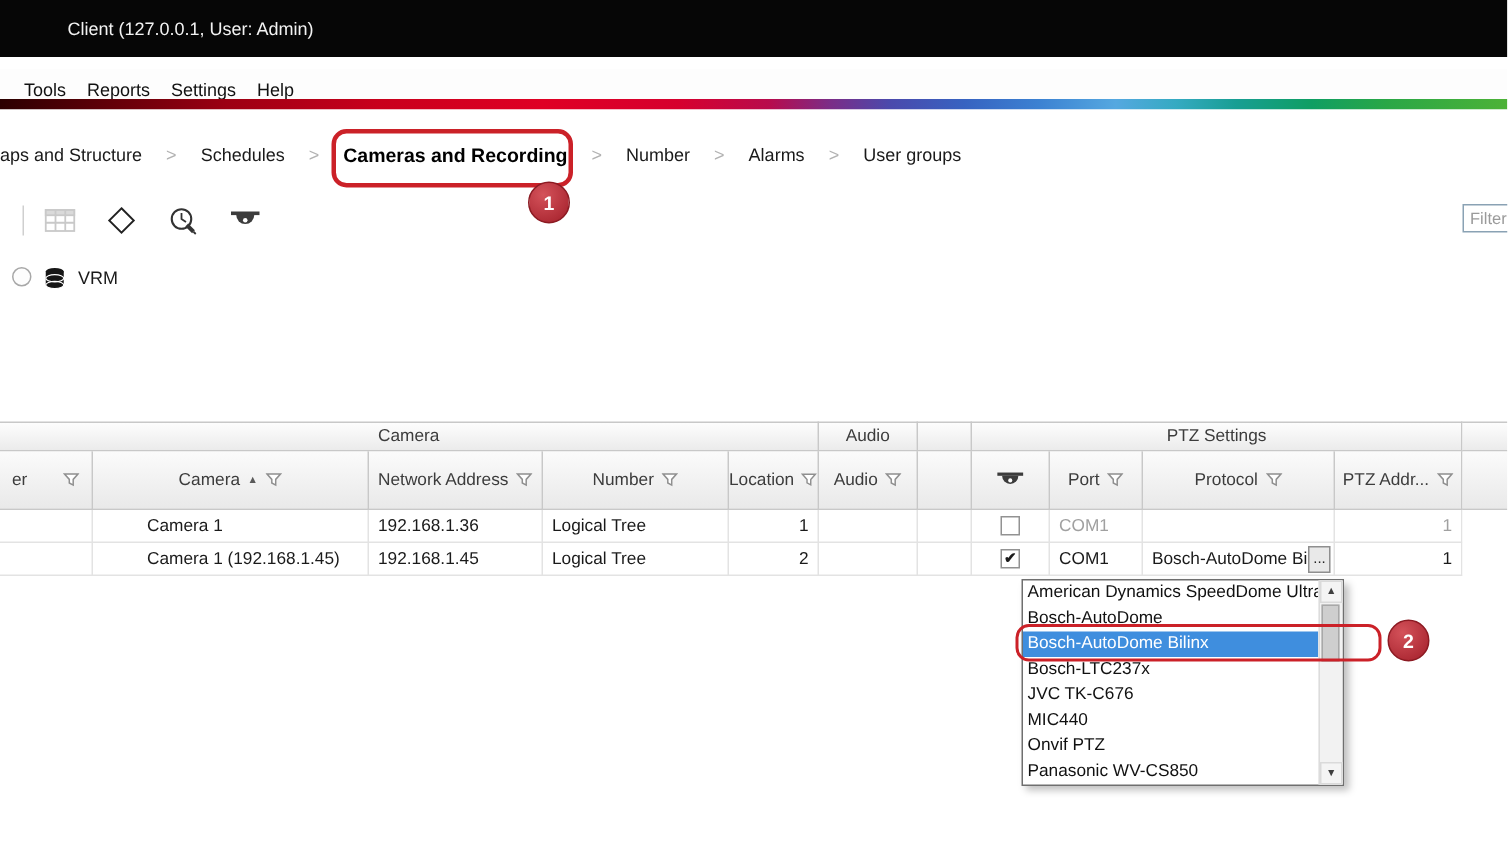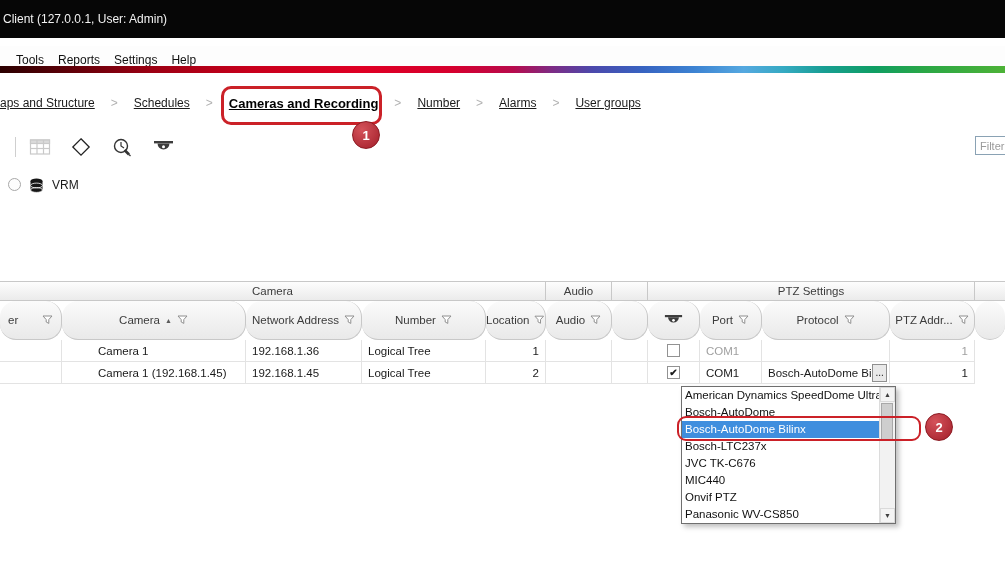--- a/index.html
+++ b/index.html
@@ -3,35 +3,35 @@
 <meta charset="utf-8">
 <style>
   html,body{margin:0;padding:0;background:#ffffff;}
   .app{
     position:relative;width:1005px;height:563px;overflow:hidden;background:#fff;
     font-family:"Liberation Sans",sans-serif;color:#1a1a1a;
   }
   
   .titlebar{position:absolute;left:0;top:0;width:100%;height:38px;background:#060606;
     display:flex;align-items:center;box-sizing:border-box;padding-left:3px;}
-  .titlebar span{color:#f2f2f2;font-size:12px;}
+  .titlebar span{color:#f2f2f2;font-size:12px;margin-left:42px;}
   
   .menubar{position:absolute;left:0;top:46px;width:100%;height:28px;background:#fdfdfd;
     display:flex;align-items:center;padding-left:9px;box-sizing:border-box;}
   .menu-item{font-size:12px;color:#111;padding:0 7px;cursor:default;}
   
   .stripe{position:absolute;left:0;top:66px;width:100%;height:7px;
     background:linear-gradient(90deg,
       #2b0000 0%, #600008 7%, #9c0013 15%, #c8001c 25%, #df0024 36%, #d6002e 45%,
       #b80b4c 51%, #7c2c86 55%, #4b49ac 59%, #3763c1 64%, #3c82d2 69%, #55a8e0 74%,
       #35aac2 78%, #189e93 82%, #0f9e63 87%, #2aa746 92%, #4db237 100%);}
   
   .breadcrumbs{position:absolute;left:0;top:73px;width:100%;height:52px;background:#fff;
     display:flex;align-items:center;padding-top:8px;box-sizing:border-box;}
-  .crumb{font-size:12px;color:#1a1a1a;cursor:default;white-space:nowrap;text-decoration:underline;}
+  .crumb{font-size:12px;color:#1a1a1a;cursor:default;white-space:nowrap;}
   .crumb.active{color:#000000;font-weight:bold;font-size:13px;}
   .chev{font-size:12px;color:#b2b2b2;margin:0 16px;}
   
   .toolbar{position:absolute;left:0;top:125px;width:100%;height:43px;background:#fff;
     display:flex;align-items:center;}
   .partial-icon{position:absolute;left:-5px;top:143px;width:15px;height:5px;background:#4a4a4a;
     transform:rotate(-40deg);border-radius:2px;}
   .tb-sep{width:1px;height:20px;background:#cfcfcf;margin-left:15px;}
   .tbtn{background:none;border:none;padding:0;margin-left:17px;width:24px;height:24px;
     display:flex;align-items:center;justify-content:center;cursor:default;}
@@ -49,21 +49,21 @@
     --cols:62px 184px 116px 124px 60px 66px 36px 52px 62px 128px 85px 1fr;}
   .trow{display:grid;grid-template-columns:var(--cols);}
   .gcell{height:20px;display:flex;align-items:center;justify-content:center;
     background:linear-gradient(#fdfdfd,#ebebeb);border-right:1px solid #c8c8c8;
     border-top:1px solid #c8c8c8;border-bottom:1px solid #c8c8c8;
     font-size:11.5px;color:#3c3c3c;box-sizing:border-box;}
   .gcell.last{border-right:none;}
   .hcell{height:39px;display:flex;align-items:center;justify-content:center;gap:5px;
     background:linear-gradient(#fbfbfb,#e9e9e9);border-right:1px solid #c8c8c8;
     border-bottom:1px solid #c8c8c8;font-size:11.5px;color:#3c3c3c;
-    box-sizing:border-box;cursor:default;overflow:hidden;border-radius:16px;}
+    box-sizing:border-box;cursor:default;overflow:hidden;}
   .hcell.space-between{justify-content:space-between;padding:0 8px;}
   .hcell.last{border-right:none;}
   .sort-asc{font-size:7px;color:#5a5a5a;line-height:1;}
   .dcell{height:22px;display:flex;align-items:center;background:#fff;
     border-right:1px solid #e3e3e3;border-bottom:1px solid #e3e3e3;
     box-sizing:border-box;padding-left:6px;overflow:hidden;white-space:nowrap;cursor:default;}
   .dcell.center{justify-content:center;padding-left:0;}
   .dcell.right{justify-content:flex-end;padding-left:0;padding-right:6px;}
   .dcell.last{border-right:none;border-bottom:none;}
   .dcell.camera-name{padding-left:36px;}

